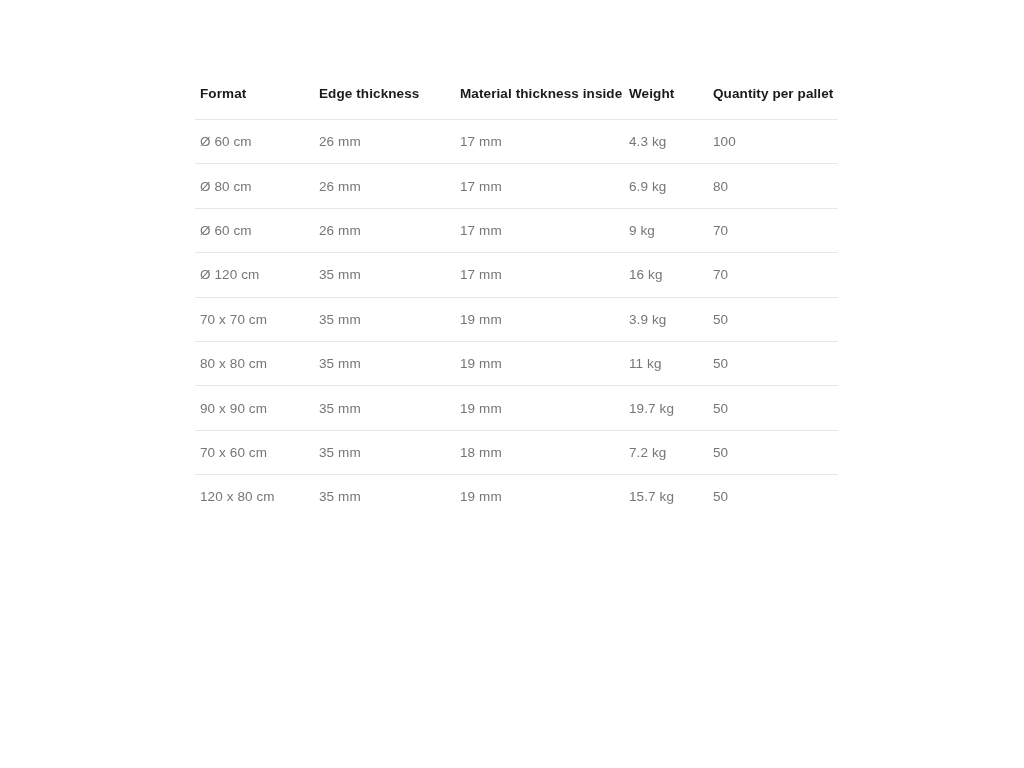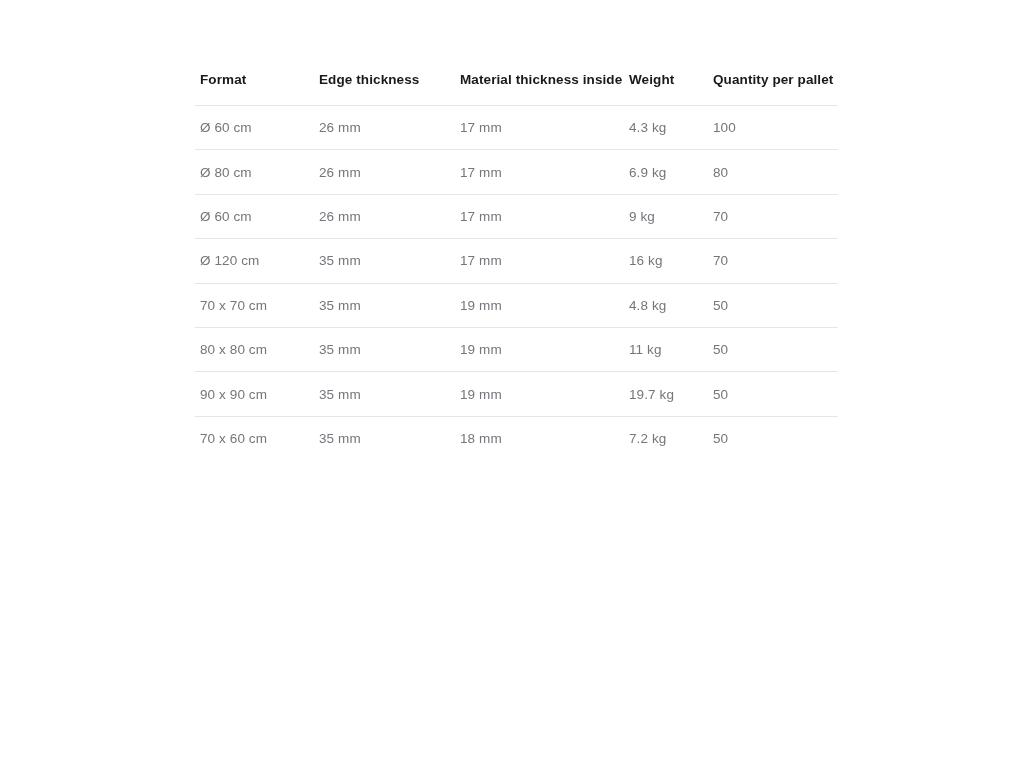--- a/index.html
+++ b/index.html
@@ -18,21 +18,21 @@
   .page {
     position: relative;
     width: 1024px;
     height: 768px;
     background: #ffffff;
   }
 
   .spec-table-wrap {
     position: absolute;
     left: 195px;
-    top: 54px;
+    top: 68px;
     width: 643px;
   }
 
   table.spec-table {
     width: 643px;
     border-collapse: collapse;
     table-layout: fixed;
   }
 
   table.spec-table col.c-format   { width: 119px; }
@@ -119,21 +119,21 @@
             <td>Ø 120 cm</td>
             <td>35 mm</td>
             <td>17 mm</td>
             <td>16 kg</td>
             <td>70</td>
           </tr>
           <tr>
             <td>70 x 70 cm</td>
             <td>35 mm</td>
             <td>19 mm</td>
-            <td>4.8 kg</td>
+            <td>3.9 kg</td>
             <td>50</td>
           </tr>
           <tr>
             <td>80 x 80 cm</td>
             <td>35 mm</td>
             <td>19 mm</td>
             <td>11 kg</td>
             <td>50</td>
           </tr>
           <tr>
@@ -143,16 +143,23 @@
             <td>19.7 kg</td>
             <td>50</td>
           </tr>
           <tr>
             <td>70 x 60 cm</td>
             <td>35 mm</td>
             <td>18 mm</td>
             <td>7.2 kg</td>
             <td>50</td>
           </tr>
+          <tr>
+            <td>120 x 80 cm</td>
+            <td>35 mm</td>
+            <td>19 mm</td>
+            <td>15.7 kg</td>
+            <td>50</td>
+          </tr>
         </tbody>
     </table>
   </div>
 </div>
 
 </body></html>

